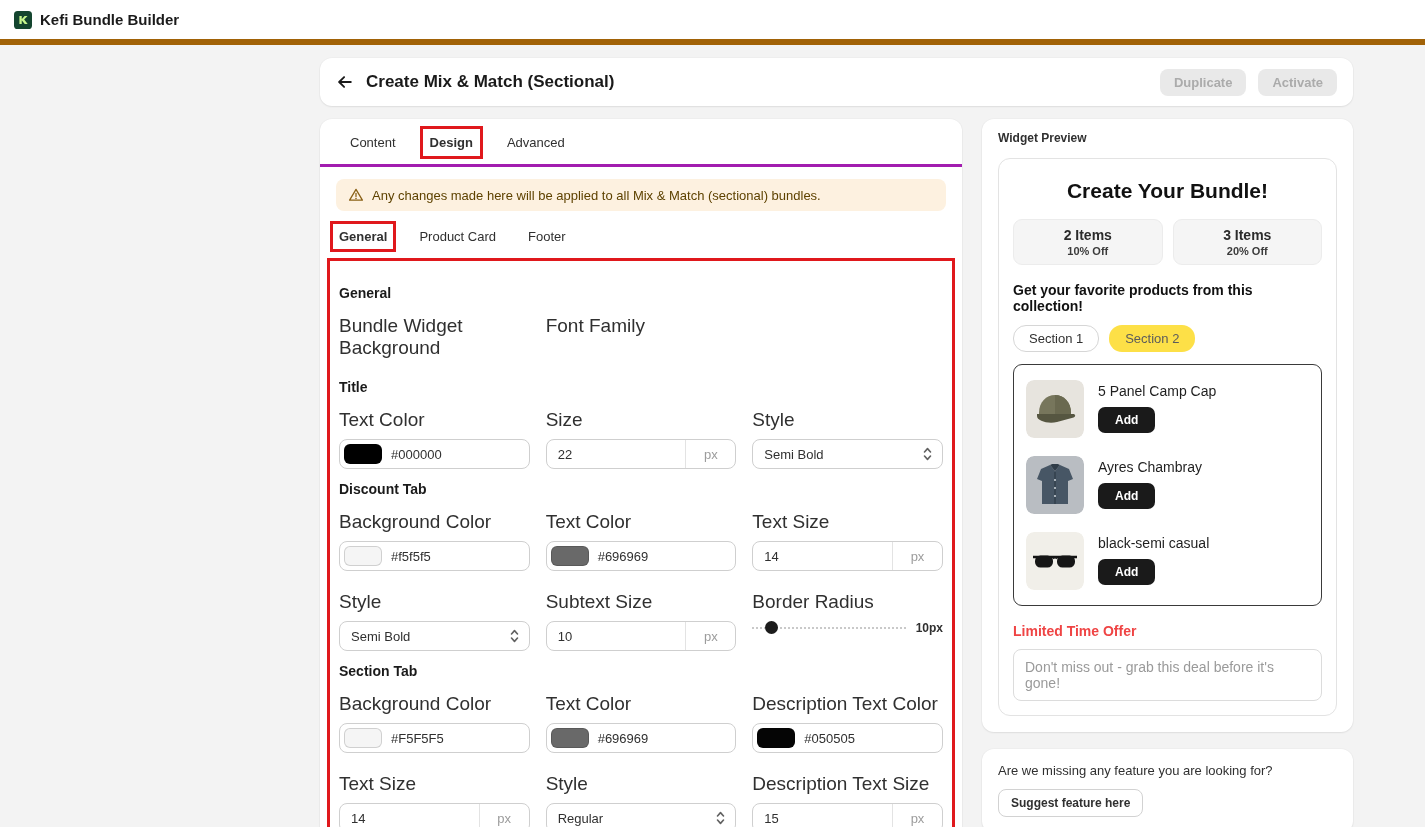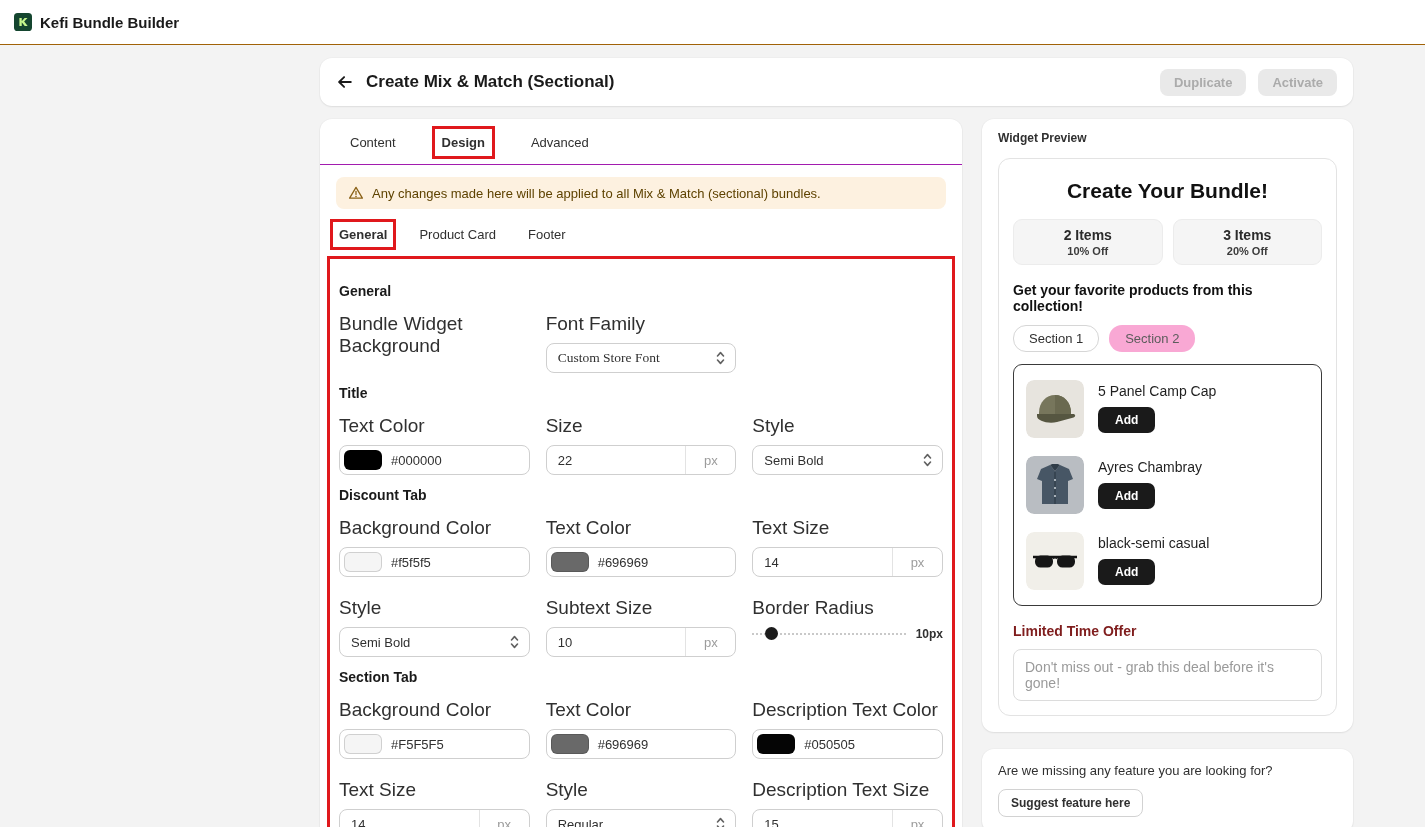--- a/index.html
+++ b/index.html
@@ -6,21 +6,21 @@
   * { box-sizing: border-box; margin: 0; padding: 0; }
   html, body { width: 1425px; height: 827px; overflow: hidden; }
   body {
     font-family: "Liberation Sans", sans-serif;
     font-size: 13px;
     color: #303030;
     background: #f3f3f3;
   }
   
   .topbar {
-    height: 45px; background: #ffffff; border-bottom: 1px solid #a16207;
+    height: 45px; background: #ffffff; border-bottom: 6px solid #a16207;
     display: flex; align-items: center; padding: 0 14px; gap: 8px;
   }
   .topbar .app-title { font-size: 15px; font-weight: 700; color: #1a1a1a; }
   
   .page { padding: 13px 72px 0 320px; }
   .card {
     background: #fff; border-radius: 12px;
     box-shadow: 0 1px 2px rgba(0,0,0,.07), 0 0 0 1px rgba(0,0,0,.02);
   }
   .page-header {
@@ -32,22 +32,22 @@
   .header-spacer { flex: 1; }
   .hdr-btn {
     border: none; border-radius: 8px; background: #e9e9e9; color: #ababab;
     font-size: 13px; font-weight: 600; padding: 6px 14px; cursor: default;
     font-family: inherit;
   }
   .columns { display: flex; gap: 20px; align-items: flex-start; }
   
   .left-card { flex: 0 0 642px; padding-bottom: 10px; }
   .tabs-row {
-    display: flex; gap: 38px; padding: 13px 16px 11px 26px;
-    border-bottom: 1px solid #a21caf; align-items: center;
+    display: flex; gap: 26px; padding: 13px 16px 11px 26px;
+    border-bottom: 3px solid #a21caf; align-items: center;
   }
   .tab { font-size: 13px; color: #303030; cursor: pointer; padding: 3px 4px; background: none; border: none; font-family: inherit; }
   .tab.active { font-weight: 700; }
   .annotate-box { outline: 3px solid var(--annotation-color); outline-offset: 3px; }
   .banner {
     margin: 12px 16px 0; background: #fdf1e0; border-radius: 8px;
     display: flex; align-items: center; gap: 8px; padding: 8px 12px;
     color: #5e4200; font-size: 13px;
   }
   .subtabs-row { display: flex; gap: 26px; margin: 16px 16px 6px; align-items: center; }
@@ -97,31 +97,31 @@
   }
   .tier-items { font-size: 14px; font-weight: 700; color: #2b2b2b; }
   .tier-discount { font-size: 11px; font-weight: 700; color: #3b3b3b; margin-top: 2px; }
   .bundle-subtitle { font-size: 14px; font-weight: 700; color: #111; margin: 17px 0 11px; }
   .section-chips { display: flex; gap: 10px; }
   .chip {
     font-size: 13px; border-radius: 13px; padding: 5px 15px; cursor: pointer;
     border: 1px solid transparent; background: none; font-family: inherit;
   }
   .chip.selected { background: #fff; border-color: #d6d6d6; color: #303030; }
-  .chip.unselected { background: #f9a8d4; color: #5c5c5c; }
+  .chip.unselected { background: #fde047; color: #5c5c5c; }
   .product-box { border: 1px solid #3a3a3a; border-radius: 9px; margin-top: 12px; padding: 6px 10px; }
   .product-row { display: flex; gap: 14px; padding: 9px 2px; align-items: flex-start; }
   .product-img { width: 58px; height: 58px; border-radius: 8px; flex: none; overflow: hidden; }
   .product-info { padding-top: 3px; }
   .product-name { font-size: 14px; color: #1f1f1f; margin-bottom: 8px; }
   .add-btn {
     background: #1a1a1a; color: #fff; border: none; border-radius: 7px;
     font-size: 12px; font-weight: 600; padding: 6px 17px; cursor: pointer; font-family: inherit;
   }
-  .offer-label { font-size: 14px; font-weight: 700; color: #7f1d1d; margin: 17px 0 10px; }
+  .offer-label { font-size: 14px; font-weight: 700; color: #ef4444; margin: 17px 0 10px; }
   .offer-box {
     border: 1px solid #dcdcdc; border-radius: 8px; min-height: 52px;
     padding: 9px 11px; font-size: 14px; color: #9a9a9a;
   }
   .feature-card { padding: 14px 16px 16px; }
   .feature-question { font-size: 13px; color: #303030; }
   .feature-btn {
     margin-top: 11px; background: #fff; border: 1px solid #d2d2d2; border-radius: 8px;
     font-size: 12px; font-weight: 600; color: #303030; padding: 6px 12px; cursor: pointer;
     font-family: inherit;
@@ -187,29 +187,20 @@
       <div class="form-annotated">
 
         <div class="form-section">
           <div class="section-heading">General</div>
           <div class="grid">
             <div class="field">
               <div class="field-label">Bundle Widget Background</div>
             </div>
             <div class="field">
               <div class="field-label">Font Family</div>
-              <div class="input select-input">
-                <span class="serif">Custom Store Font</span>
-                <span style="display:flex;">
-                  <svg width="11" height="16" viewBox="0 0 11 16" fill="none" stroke="#616161" stroke-width="1.6" stroke-linecap="round" stroke-linejoin="round">
-                      <path d="M2.5 6l3-3.4 3 3.4"></path>
-                      <path d="M2.5 10l3 3.4 3-3.4"></path>
-                    </svg>
-                </span>
-              </div>
             </div>
           </div>
         </div>
 
         <div class="form-section">
           <div class="section-heading">Title</div>
           <div class="grid">
             <div class="field">
               <div class="field-label">Text Color</div>
               <div class="input">

